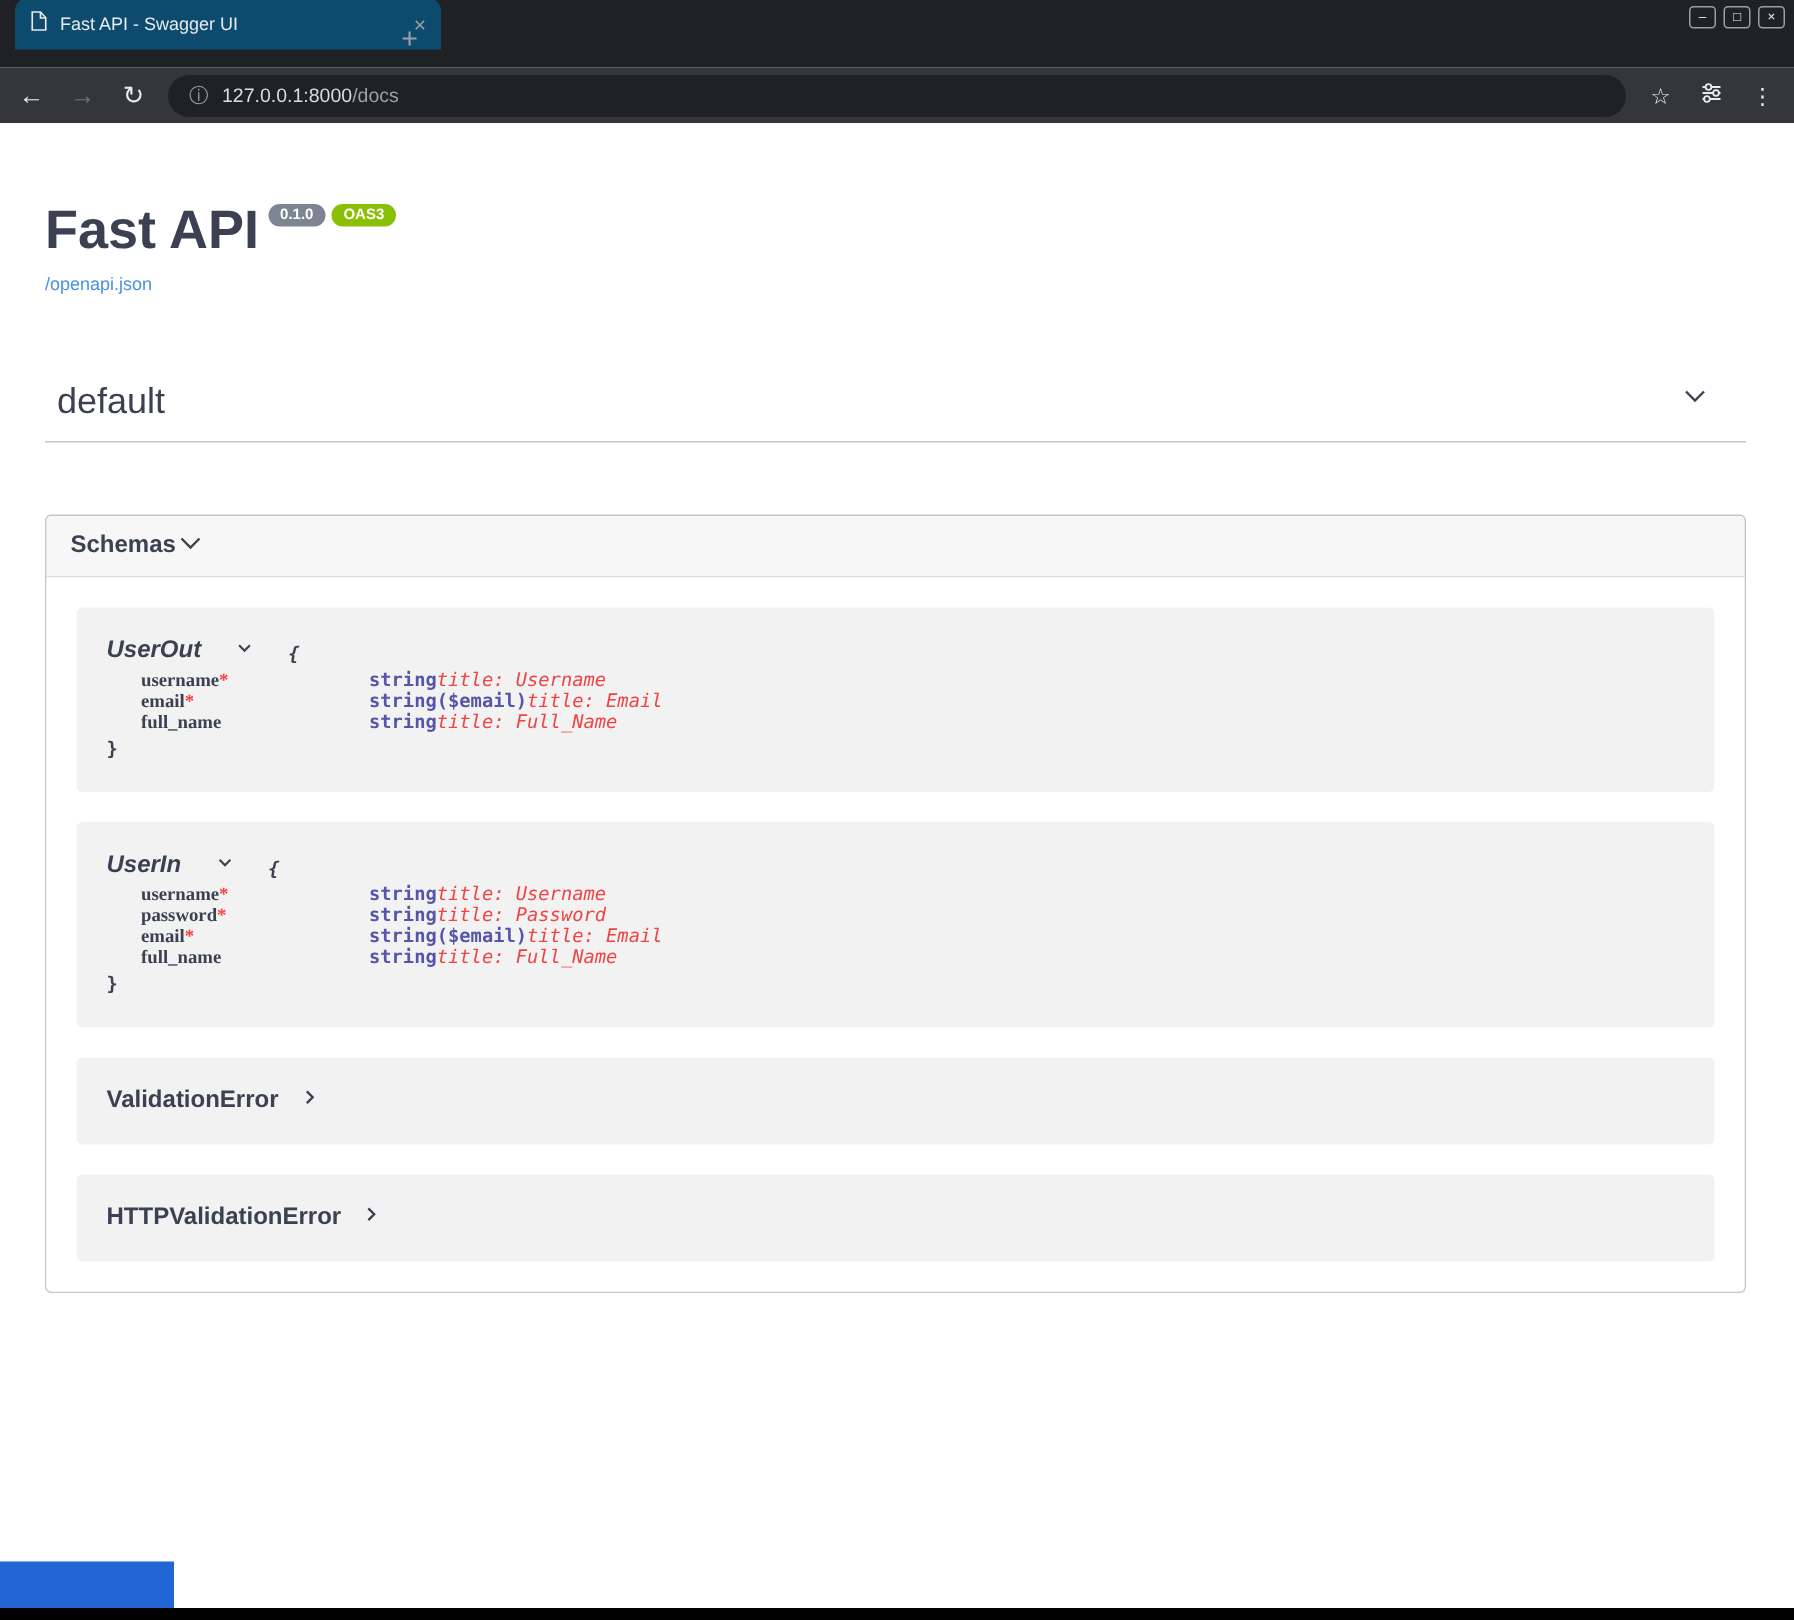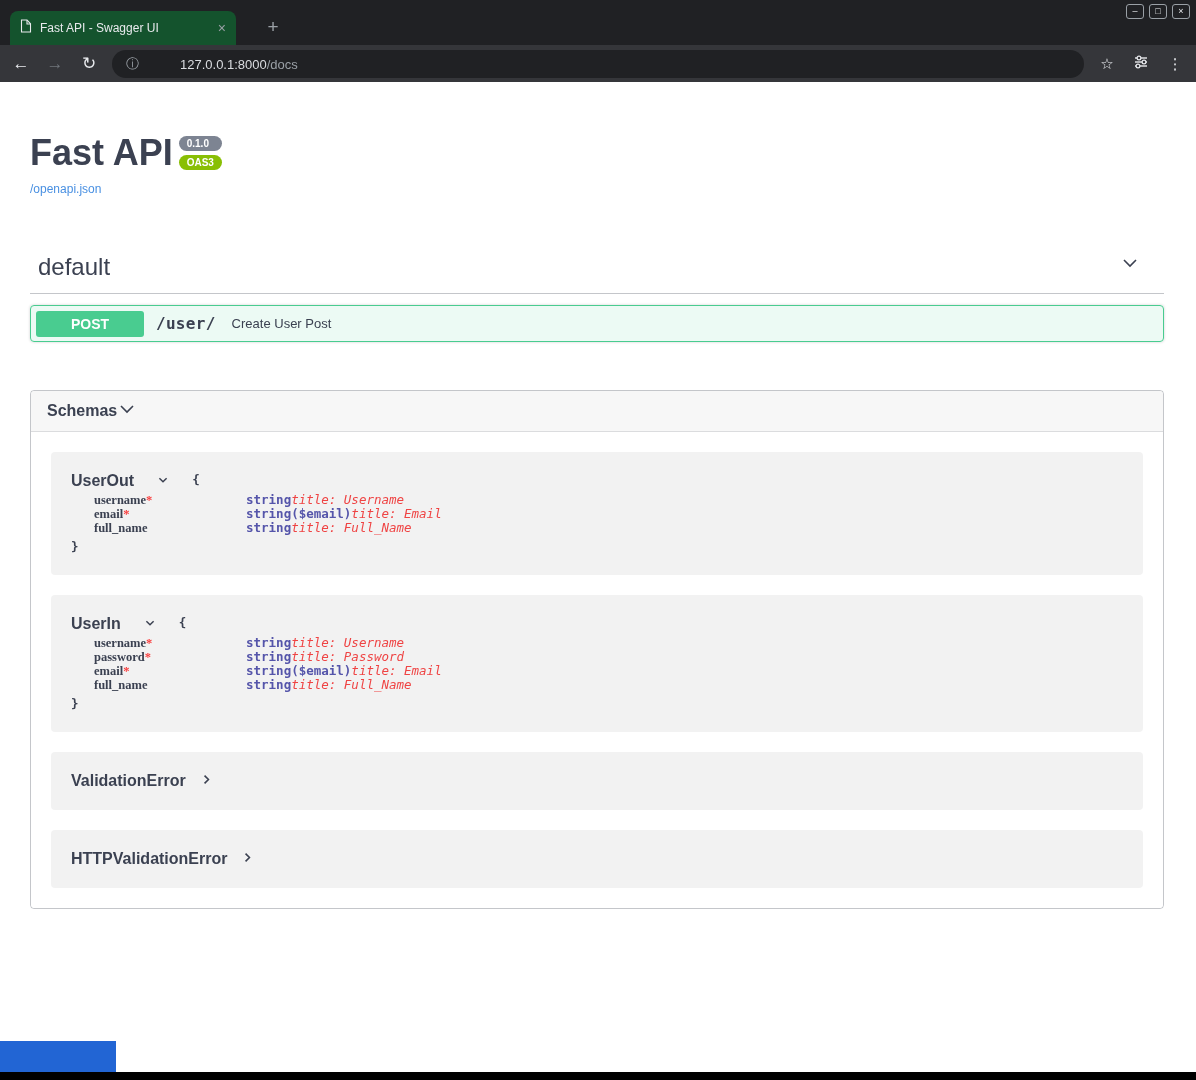--- a/index.html
+++ b/index.html
@@ -12,49 +12,49 @@
   }
 
   
   .titlebar { height:45px; background:#202124; position:relative; }
   .win-controls { position:absolute; top:4px; right:6px; display:flex; gap:5px; }
   .win-btn {
     width:18px; height:15px; border:1px solid #9aa0a6; border-radius:3px;
     color:#e8eaed; font-size:9px; line-height:13px; text-align:center; cursor:default;
   }
   .tab {
-    position:absolute; left:10px; bottom:0; width:226px; height:34px;
-    background:#14532d; border-radius:8px 8px 0 0;
+    position:absolute; left:10px; bottom:12px; width:284px; height:34px;
+    background:#0c4a6e; border-radius:8px 8px 0 0;
     display:flex; align-items:center; padding:0 10px; gap:8px;
   }
   .tab-title { color:#e8eaed; font-size:12px; flex:1; white-space:nowrap; overflow:hidden; }
   .tab-close { color:#9aa0a6; font-size:14px; line-height:14px; }
   .new-tab { position:absolute; left:260px; bottom:7px; color:#9aa0a6; font-size:19px; width:26px; text-align:center; }
 
   .toolbar {
     height:37px; background:#35363a; display:flex; align-items:center;
     padding:0 10px; gap:12px;
   }
   .nav-glyph { color:#e8eaed; font-size:17px; width:22px; text-align:center; }
   .nav-glyph.fwd { color:#70757b; }
   .omnibox {
     flex:1; height:28px; background:#202124; border-radius:14px;
     display:flex; align-items:center; padding:0 14px; gap:9px;
   }
   .omni-info { color:#9aa0a6; font-size:13px; }
-  .omni-host { color:#dadce0; font-size:13px;margin-left:32px; }
+  .omni-host { color:#dadce0; font-size:13px; }
   .omni-path { color:#9aa0a6; font-size:13px; }
   .act-glyph { color:#e8eaed; font-size:15px; width:22px; text-align:center; }
 
   
   .page { position:relative; height:998px; background:#fff; padding:0 32px 0 30px; overflow:hidden; }
 
   .info { padding-top:50px; }
   .api-title { font-size:36px; font-weight:700; color:#3b4151; display:flex; align-items:flex-start; gap:0; }
-  .badges { display:flex; gap:4px; margin-top:4px; margin-left:6px;flex-direction:column; }
+  .badges { display:flex; gap:4px; margin-top:4px; margin-left:6px; }
   .badge { color:#fff; font-size:10px; font-weight:700; padding:2px 8px; border-radius:57px; }
   .badge.version { background:#7d8492; }
   .badge.oas { background:#89bf04; }
   .spec-link { display:inline-block; margin-top:8px; font-size:12px; color:#4990e2; text-decoration:none; cursor:pointer; }
 
   .tag-row {
     margin-top:56px; display:flex; align-items:flex-start; justify-content:space-between;
     padding:0 24px 12px 8px; border-bottom:1px solid rgba(59,65,81,.3); cursor:pointer;
   }
   .tag-title { font-size:24px; color:#3b4151; }
@@ -75,21 +75,21 @@
   .models-header {
     display:flex; align-items:center; 
     height:41px; padding:0 24px 0 16px; background:#f7f7f7;
     border-bottom:1px solid rgba(59,65,81,.15); border-radius:4px 4px 0 0; cursor:pointer;
   }
   .models-header .m-title { font-size:16px; font-weight:700; color:#3b4151; }
   .models-body { padding:20px; background:#fff; border-radius:0 0 4px 4px; }
 
   .model-box { background:rgba(0,0,0,.05); border-radius:4px; padding:20px; margin-bottom:20px; }
   .model-box:last-child { margin-bottom:0; }
-  .model-title-row { display:flex; align-items:flex-start; gap:23px; }
+  .model-title-row { display:flex; align-items:flex-end; gap:23px;font-style:italic; }
   .model-title { font-size:16px; font-weight:700; color:#3b4151; cursor:pointer; }
   .brace { font-family:"DejaVu Sans Mono", monospace; font-size:12.5px; font-weight:700; color:#3b4151; }
   .props { margin:3px 0 2px 23px; }
   .prop-row { display:flex; line-height:14px; }
   .prop-name { width:152px; font-family:Liberation Serif, serif; font-size:12.5px; font-weight:700; color:#3b4151; }
   .prop-star { color:#f93e3e; }
   .prop-info { display:flex; flex-direction:row; }
   .prop-type { font-family:"DejaVu Sans Mono", monospace; font-size:12.5px; font-weight:700; color:#5555aa; }
   .prop-title { font-family:"DejaVu Sans Mono", monospace; font-size:12.5px; font-style:italic; color:#ef4444; }
   .close-brace-row { margin-top:2px; }
@@ -166,25 +166,20 @@
 
   <div class="tag-row">
     <span class="tag-title">default</span>
     <span class="chev">
       <svg width="20" height="20" viewBox="0 0 20 20">
           <path d="M4 7 L10 13 L16 7" fill="none" stroke="#3b4151" stroke-width="1.6"></path>
         </svg>
     </span>
   </div>
 
-  <div class="opblock">
-    <span class="op-method">POST</span>
-    <span class="op-path">/user/</span>
-    <span class="op-summary">Create User Post</span>
-  </div>
 
   <div class="models">
     <div class="models-header">
       <span class="m-title">Schemas</span>
       <span class="chev">
         <svg width="20" height="20" viewBox="0 0 20 20">
             <path d="M4 7 L10 13 L16 7" fill="none" stroke="#3b4151" stroke-width="1.6"></path>
           </svg>
       </span>
     </div>

